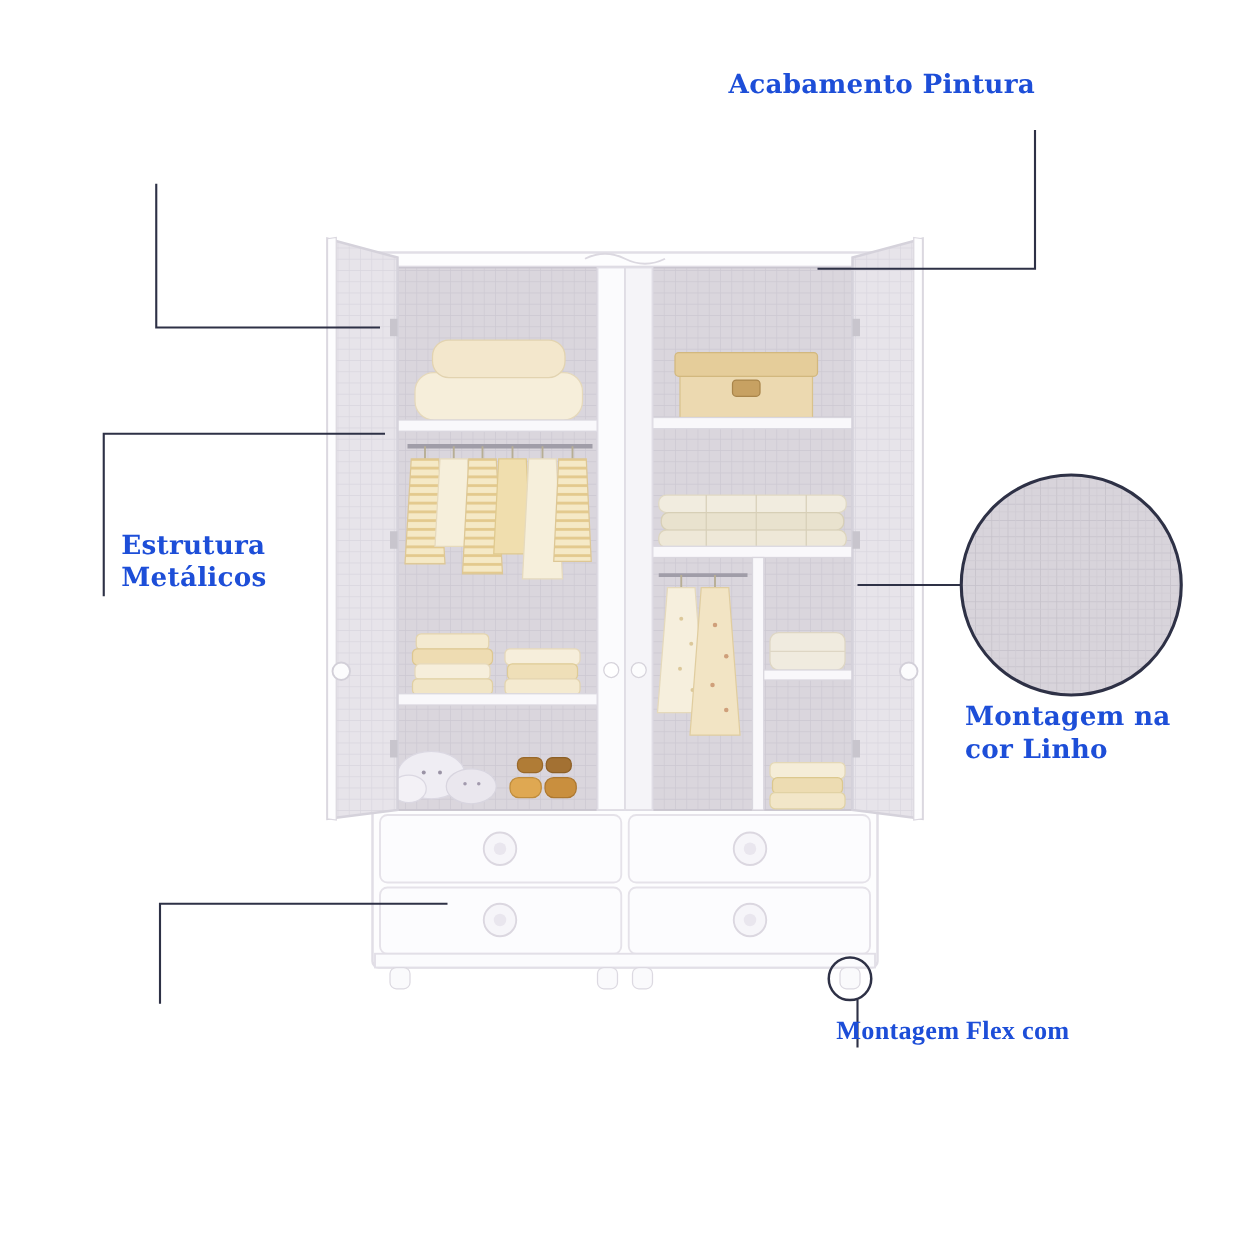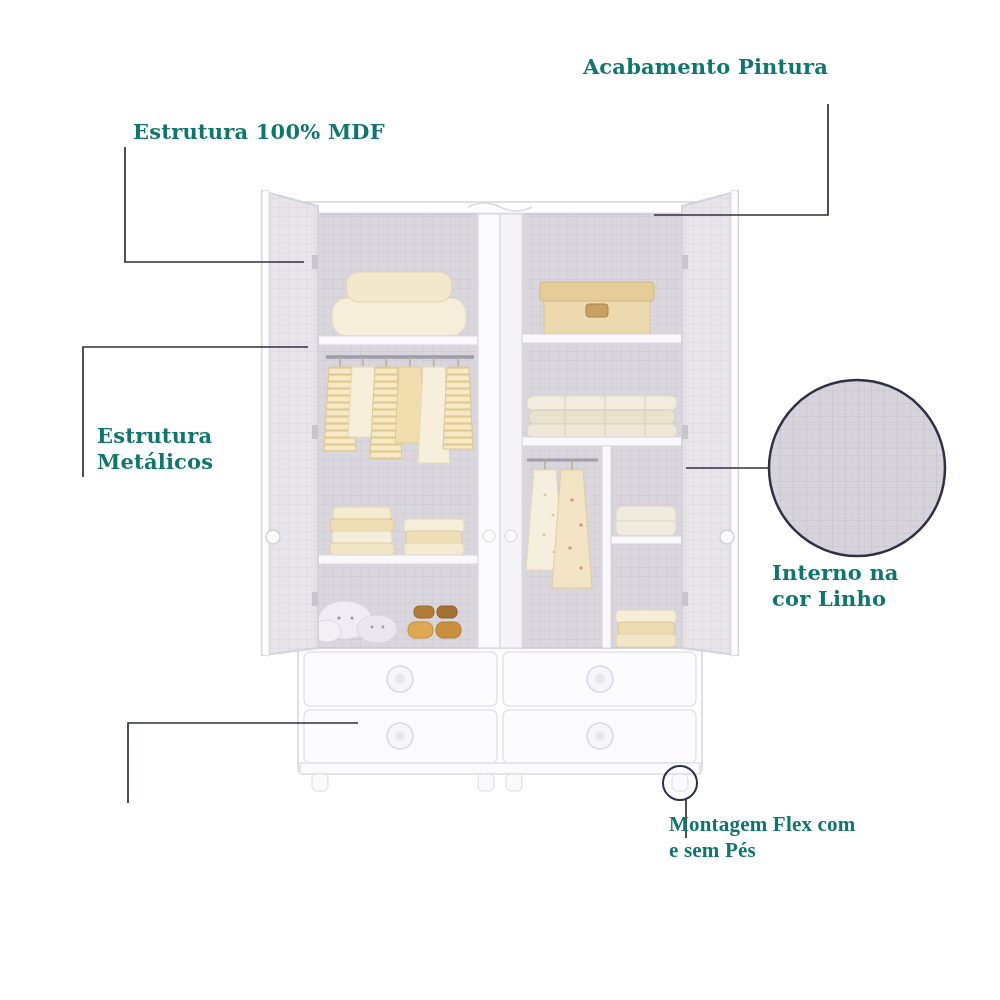--- a/index.html
+++ b/index.html
@@ -1,19 +1,19 @@
 <!DOCTYPE html>
 <html><head>
 <meta charset="utf-8">
 <style>
   html,body{margin:0;padding:0;background:#ffffff;}
   .canvas{position:relative;width:1000px;height:1000px;background:#ffffff;overflow:hidden;
           font-family:"DejaVu Serif", serif;}
   .canvas svg{position:absolute;left:0;top:0;}
-  .callout{position:absolute;font-weight:bold;font-size:21px;color:#0f766e;
+  .callout{position:absolute;font-weight:bold;font-size:21px;color:#1d4ed8;
            line-height:1.24;letter-spacing:0.2px;white-space:nowrap;}
   .callout.right-align{text-align:right;}
   .lbl-finish{top:54px;right:172px;}
   .lbl-structure{top:119px;left:133px;}
   .lbl-hangers{top:423px;left:97px;}
   .lbl-interior{top:560px;left:772px;}
   .lbl-slides{top:803px;left:140px;}
   .lbl-assembly{top:811px;left:669px;font-family:Liberation Serif, serif;}
 </style>
 </head>
@@ -207,35 +207,31 @@
 
   <g>
     <circle cx="857" cy="468" r="88" fill="url(#linenZoom)" stroke="#2e3146" stroke-width="2.5"></circle>
   </g>
 </svg>
 
 <div class="callout right-align lbl-finish">
   <div>Acabamento Pintura</div>
 </div>
 
-<div class="callout lbl-structure">
-  <div>Estrutura 100% MDF</div>
-</div>
 
 <div class="callout lbl-hangers">
   <div>Estrutura</div>
   <div>Metálicos</div>
 </div>
 
 <div class="callout lbl-interior">
-  <div>Interno na</div>
+  <div>Montagem na</div>
   <div>cor Linho</div>
 </div>
 
 <div class="callout lbl-slides">
 </div>
 
 <div class="callout lbl-assembly">
   <div>Montagem Flex com</div>
-  <div>e sem Pés</div>
 </div>
 
 </div>
 
 </body></html>

